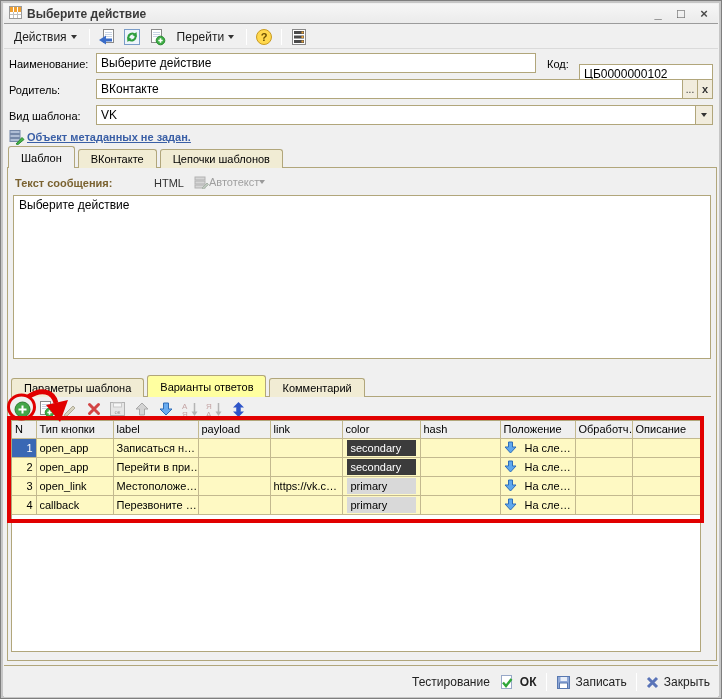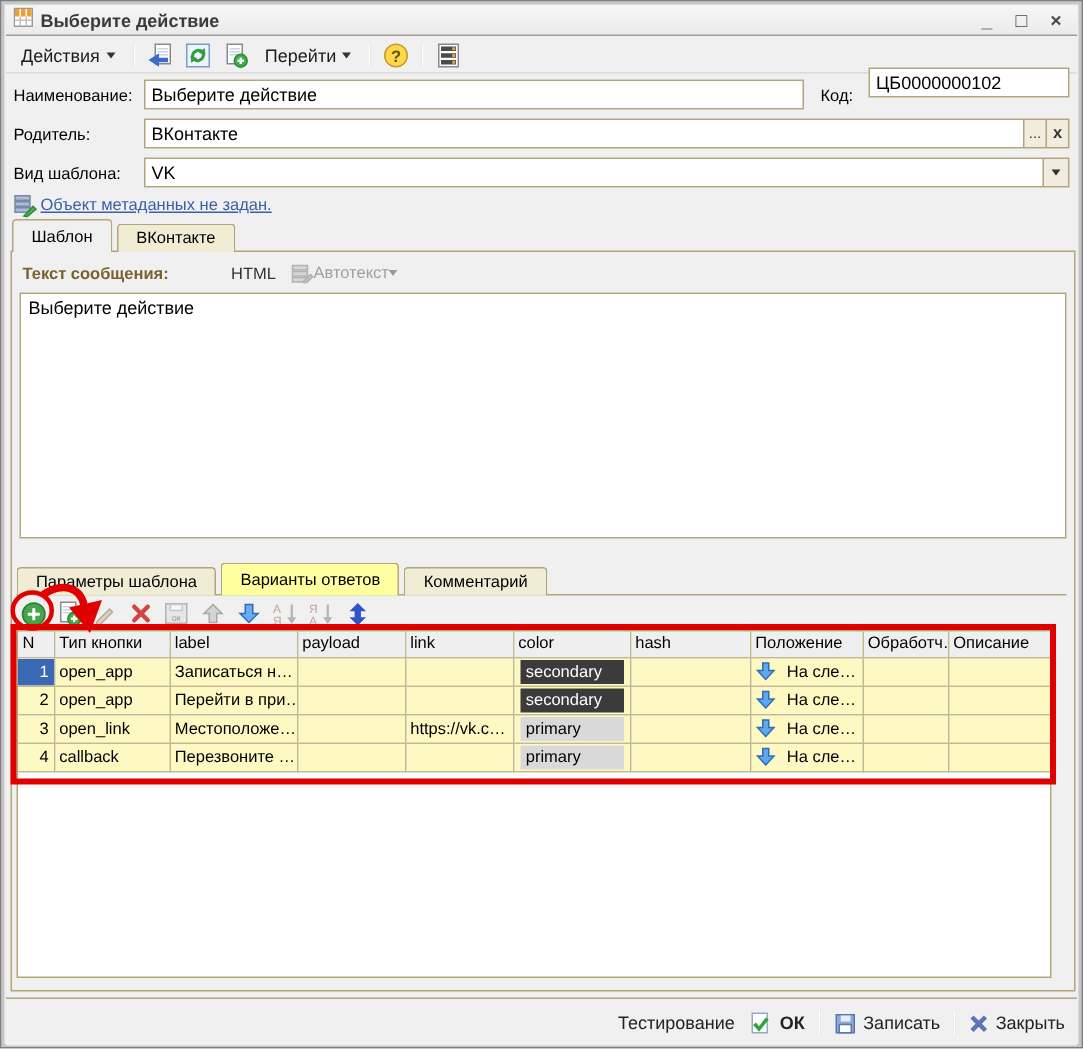--- a/index.html
+++ b/index.html
@@ -163,21 +163,21 @@
           <rect x="11.5" y="12.5" width="2" height="2" fill="#e8a23c"></rect>
         </svg>
     </div>
   </div>
 
   <span class="flabel" style="left:8px;top:57px;">Наименование:</span>
   <div class="finput" style="left:95px;top:52px;width:440px;">
     <span class="fval">Выберите действие</span>
   </div>
   <span class="flabel" style="left:546px;top:57px;">Код:</span>
-  <div class="finput" style="left:578px;top:44px;width:134px;">
+  <div class="finput" style="left:578px;top:63px;width:134px;">
     <span class="fval">ЦБ0000000102</span>
   </div>
 
   <span class="flabel" style="left:8px;top:83px;">Родитель:</span>
   <div class="finput" style="left:95px;top:78px;width:617px;">
     <span class="fval">ВКонтакте</span>
     <span class="inbtn">...</span>
     <span class="inbtn bold">x</span>
   </div>
 
@@ -190,25 +190,26 @@
   </div>
 
   <span style="position:absolute;left:8px;top:128px;">
     <svg width="16" height="16">
         <rect x="1" y="1.5" width="10" height="3" fill="#aebdd4" stroke="#7488a8"></rect>
         <rect x="1" y="5.5" width="10" height="3" fill="#aebdd4" stroke="#7488a8"></rect>
         <rect x="1" y="9.5" width="10" height="3" fill="#aebdd4" stroke="#7488a8"></rect>
         <path d="M7 15 L13 8.5 L15 10.5 L9 15.5 Z" fill="#45b54a" stroke="#2c8a33"></path>
       </svg>
   </span>
-  <a class="link" style="left:26px;top:130px;">Объект метаданных не задан.</a>
+  <a class="link" style="left:26px;top:130px;font-weight:bold;">Объект метаданных не задан.</a>
 
   <div class="tabstrip" style="left:7px;top:145px;height:22px;z-index:2;">
     <div class="tab active">Шаблон</div>
     <div class="tab">ВКонтакте</div>
+    <div class="tab">Цепочки шаблонов</div>
   </div>
 
   <div class="groupbox"></div>
 
   <span class="msg-label">Текст сообщения:</span>
   <span class="msg-html">HTML</span>
   <div class="autotext">
     <svg width="15" height="14">
         <rect x="1" y="2" width="10" height="3" fill="#d6d6d6" stroke="#b2b2b2"></rect>
         <rect x="1" y="6" width="10" height="3" fill="#d6d6d6" stroke="#b2b2b2"></rect>

